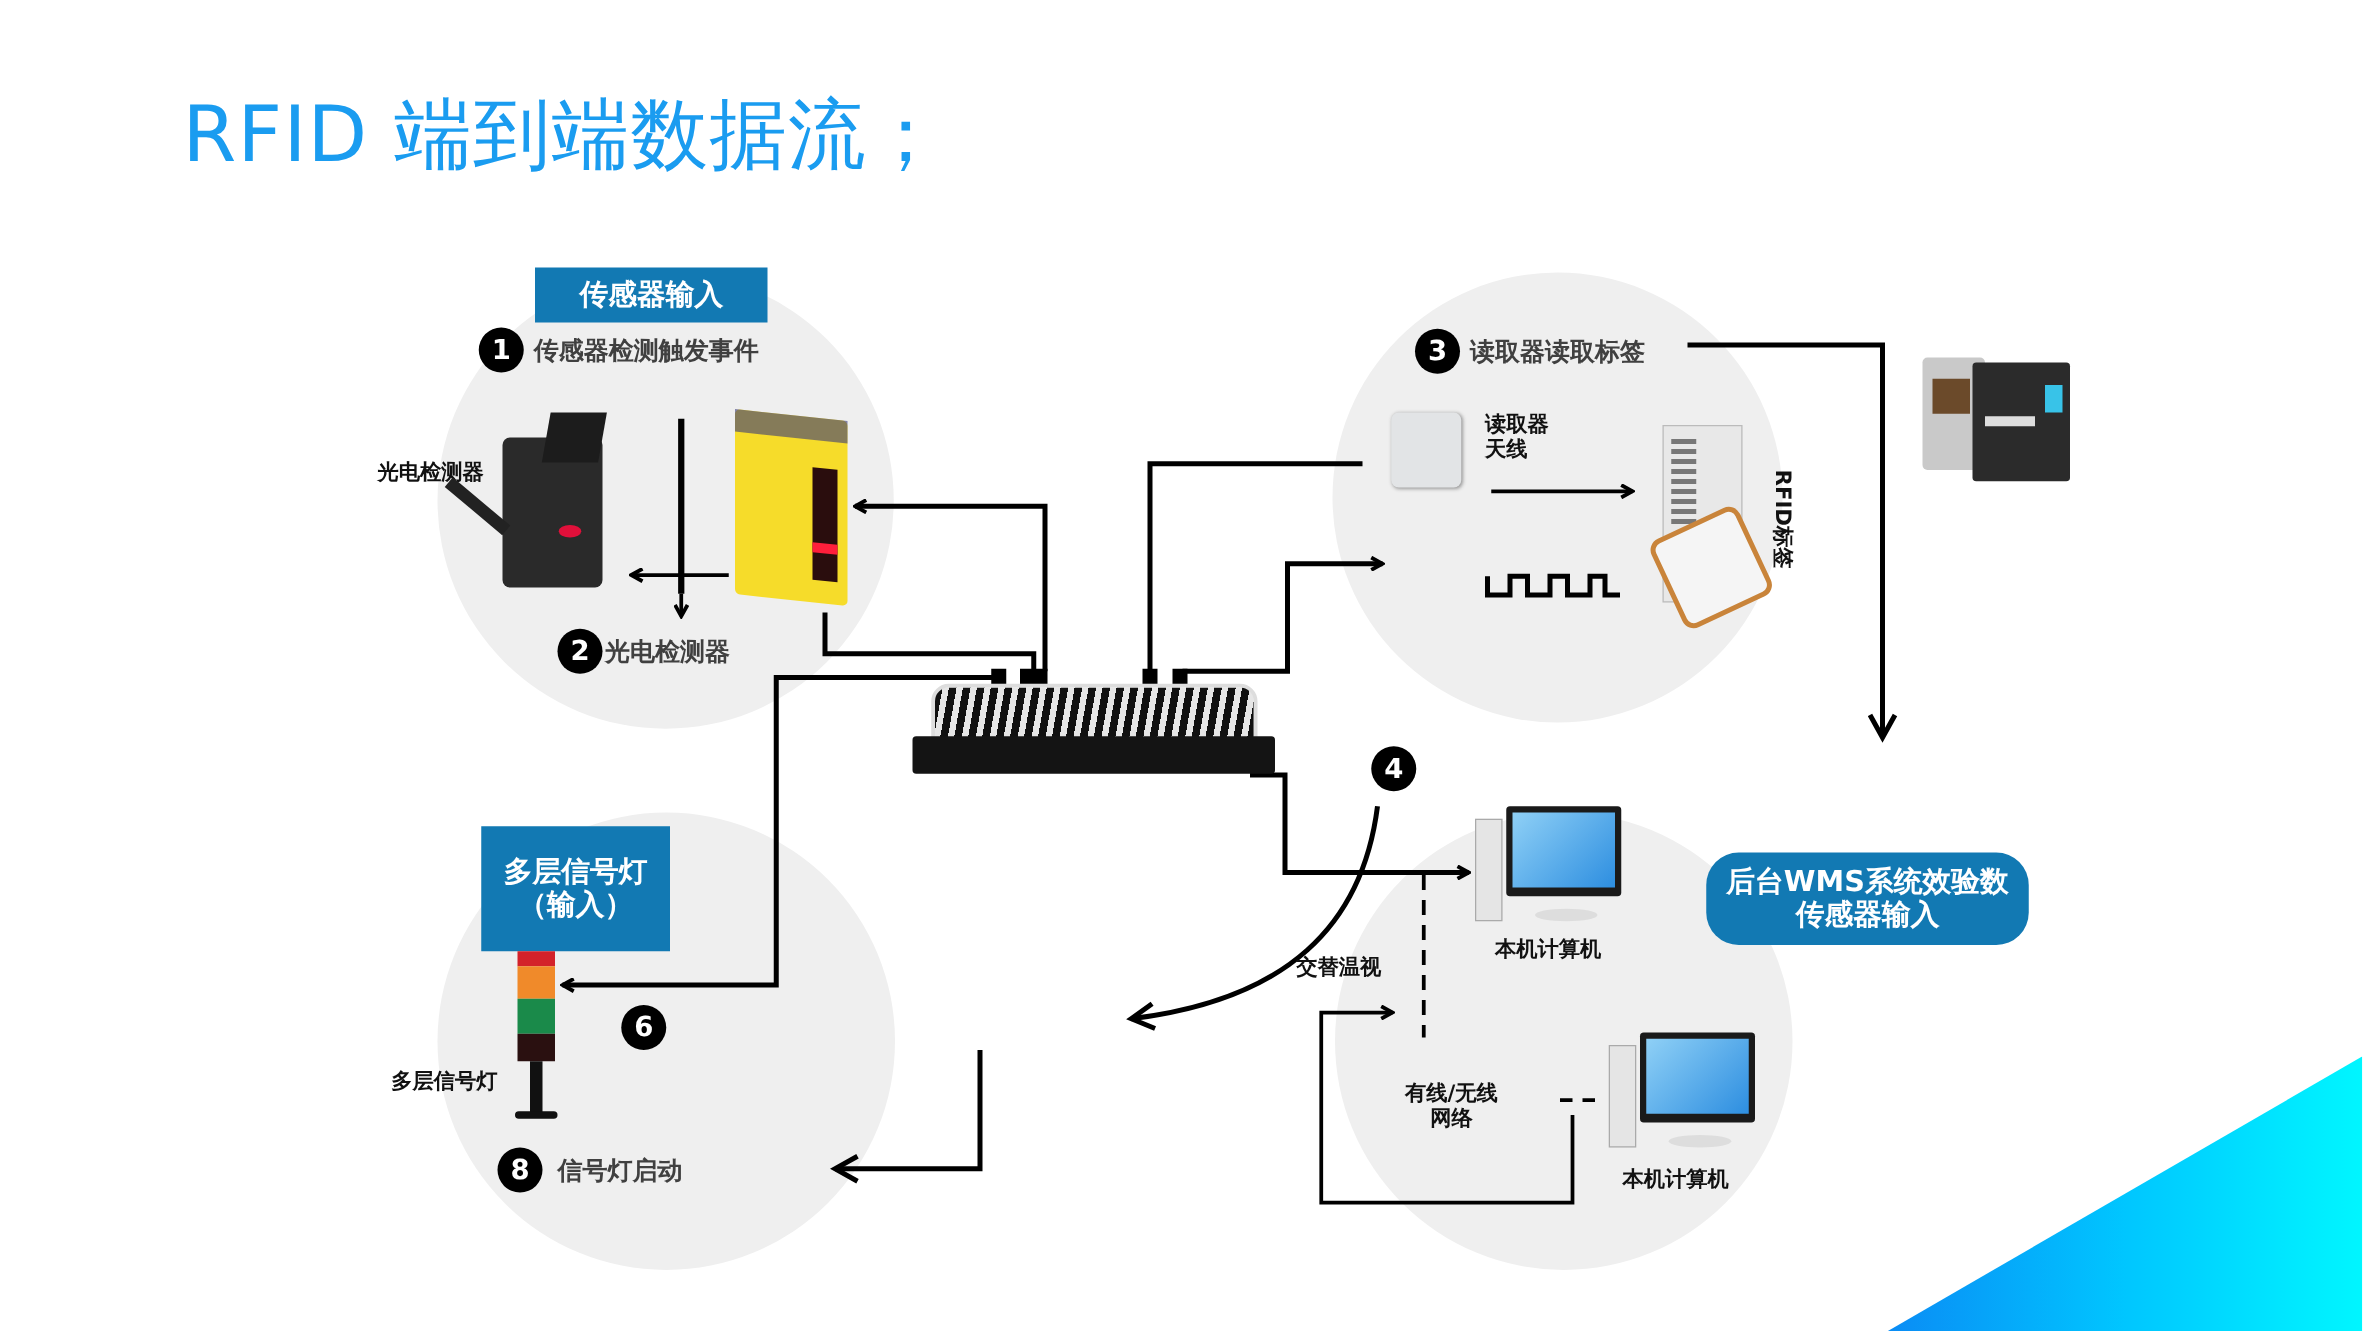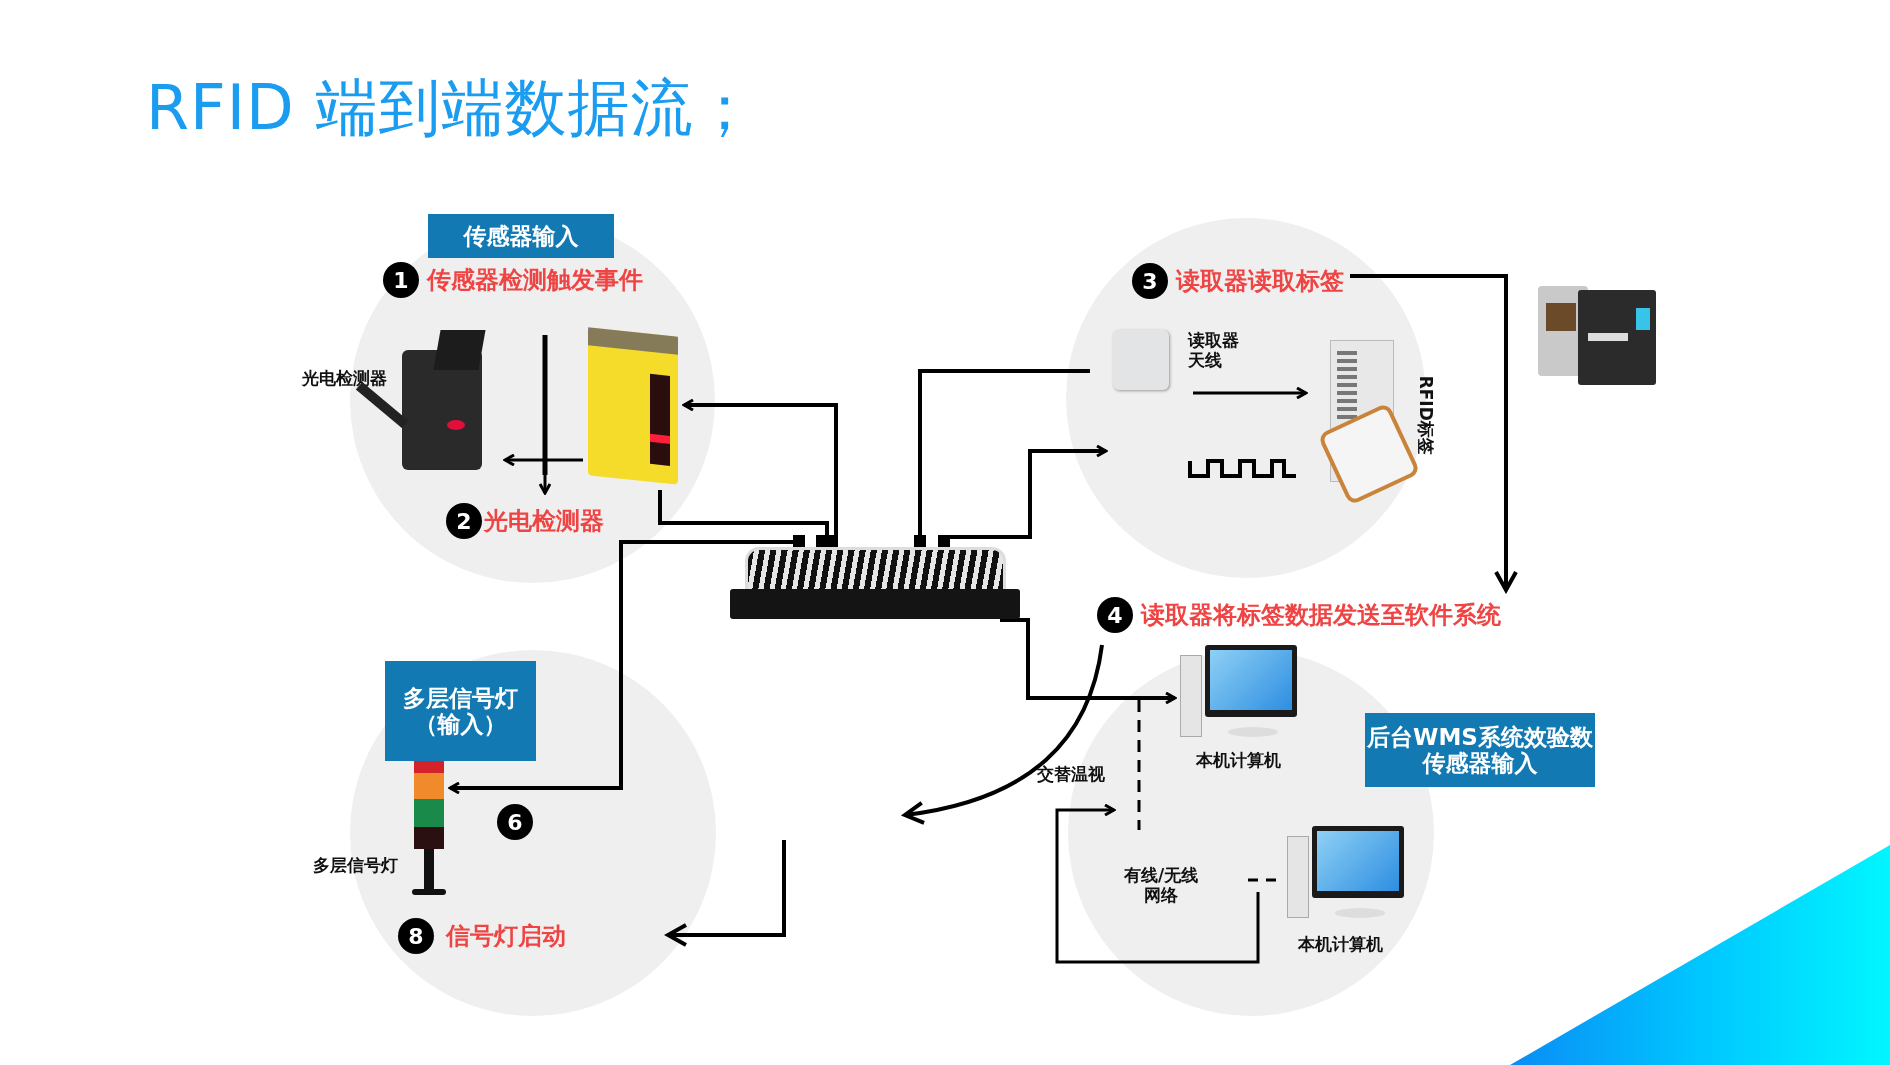--- a/index.html
+++ b/index.html
@@ -5,21 +5,21 @@
   html, body { margin: 0; padding: 0; }
   body { width: 1890px; height: 1065px; background: #ffffff; position: relative; overflow: hidden;
          font-family: "DejaVu Sans", "Liberation Sans", sans-serif; color: #111; }
   .abs { position: absolute; }
   .title { left: 146px; top: 66px; font-size: 62px; color: #1a9cf0; letter-spacing: 1px; white-space: nowrap; }
   .circle { border-radius: 50%; background: #efefef; }
   .box { background: #1279b3; color: #fff; font-weight: bold; text-align: center; display: flex; align-items: center; justify-content: center; flex-direction: column; line-height: 1.15; }
   .step { display: flex; align-items: center; white-space: nowrap; }
   .badge { width: 36px; height: 36px; border-radius: 50%; background: #000; color: #fff; font-weight: bold; font-size: 22px;
            display: flex; align-items: center; justify-content: center; margin-right: 8px; flex-shrink: 0; }
-  .step-text { font-size: 24px; font-weight: bold; color: #ef4444; }
+  .step-text { font-size: 20px; font-weight: bold; color: #404040; }
   .label { font-size: 17px; font-weight: bold; color: #111; white-space: nowrap; text-align: center; line-height: 1.2; }
   svg.lines { position: absolute; left: 0; top: 0; }
   .corner { right: 0; bottom: 0; width: 380px; height: 220px;
             background: linear-gradient(90deg, #0a8cf5 0%, #00c6ff 50%, #00f6ff 100%);
             clip-path: polygon(100% 0, 100% 100%, 0 100%); }
 </style>
 </head>
 <body>
 
 <div class="abs title">RFID 端到端数据流；</div>
@@ -126,32 +126,31 @@
 <div class="abs" style="left:1538px; top:278px; width:120px; height:110px;">
   <div style="position:absolute; left:0; top:8px; width:50px; height:90px; background:#c9c9c9; border-radius:4px;"></div>
   <div style="position:absolute; left:40px; top:12px; width:78px; height:95px; background:#2b2b2b; border-radius:3px;"></div>
   <div style="position:absolute; left:8px; top:25px; width:30px; height:28px; background:#6b4a2a;"></div>
   <div style="position:absolute; left:98px; top:30px; width:14px; height:22px; background:#38c3e8;"></div>
   <div style="position:absolute; left:50px; top:55px; width:40px; height:8px; background:#ddd;"></div>
 </div>
 
 <div class="abs step" style="left:1097px; top:597px;">
   <span class="badge">4</span>
-  <span class="step-text">读取器将标签数据发送至软件系统</span>
 </div>
 
 <div class="abs" style="left:1180px; top:645px; width:120px; height:100px;">
   <div style="position:absolute; left:0; top:10px; width:20px; height:80px; background:#e5e5e5; border:1px solid #aaa;"></div>
   <div style="position:absolute; left:25px; top:0; width:92px; height:72px; background:#1a1a1a; border-radius:3px;"></div>
   <div style="position:absolute; left:30px; top:5px; width:82px; height:60px; background:linear-gradient(135deg,#8fd0f6,#2d8ee0);"></div>
   <div style="position:absolute; left:48px; top:82px; width:50px; height:10px; border-radius:50%; background:#ddd;"></div>
 </div>
 <div class="abs label" style="left:1196px; top:750px;">本机计算机</div>
 
-<div class="abs box" style="left:1365px; top:713px; width:230px; height:74px; font-size:23px;">
+<div class="abs box" style="left:1365px; top:682px; width:258px; height:74px; font-size:23px;border-radius:26px;">
   <span>后台WMS系统效验数</span>
   <span>传感器输入</span>
 </div>
 
 <div class="abs label" style="left:1037px; top:764px;">交替温视</div>
 <div class="abs label" style="left:1108px; top:865px;margin-left:16px;">
   <div>有线/无线</div>
   <div>网络</div>
 </div>
 

